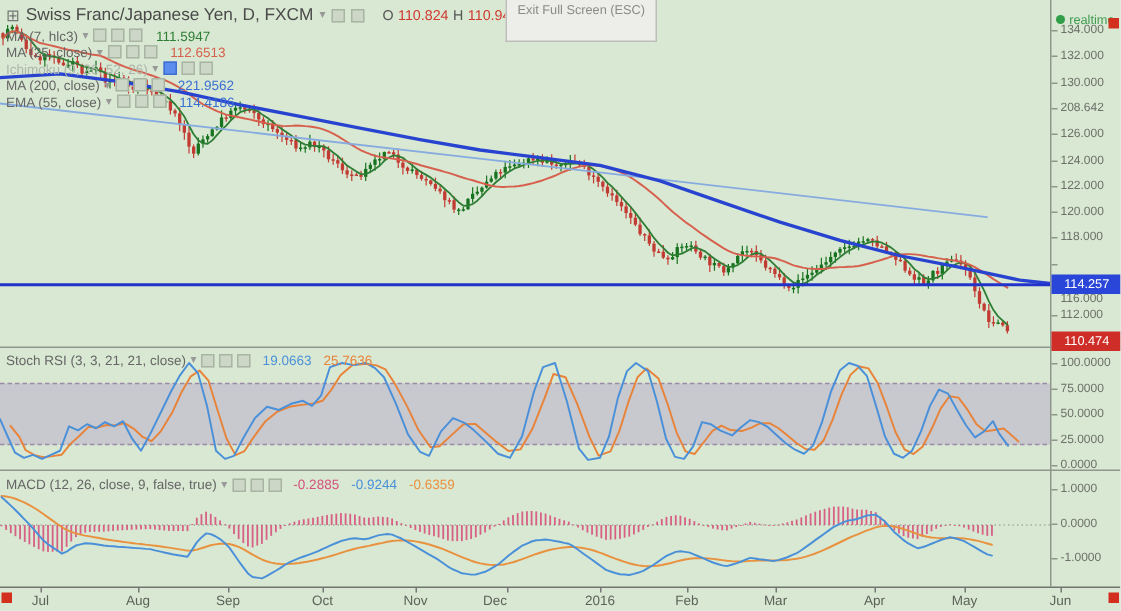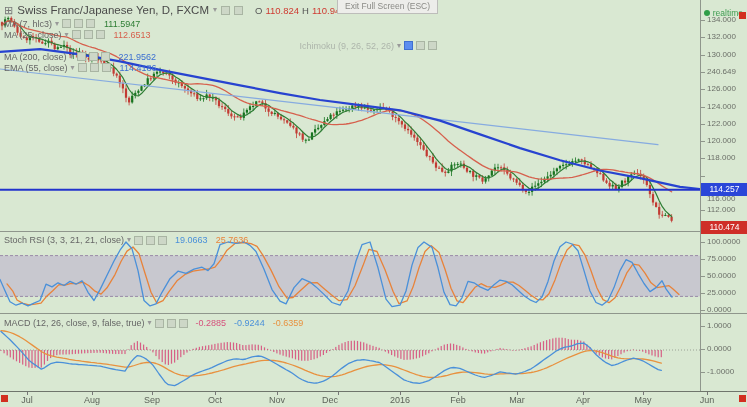--- a/index.html
+++ b/index.html
@@ -13,41 +13,41 @@
   #header{position:absolute;left:4px;top:2px;z-index:6;}
   .title-row{display:flex;align-items:center;gap:4px;height:16px;font-size:11.5px;color:#4a4a4a;white-space:nowrap;}
   .menu-ic{font-size:11px;color:#777;}
   .caret{color:#999;font-size:8px;line-height:8px;}
   .sqbtn{width:9px;height:9px;background:#cdd7c7;border:1px solid #a9b5a3;display:inline-block;box-sizing:border-box;}
   .sqbtn.blue{background:#5b8def;border-color:#3f6fd0;}
   .ohlc{font-size:9.5px;color:#555;margin-left:8px;display:flex;gap:3px;align-items:center;}
   .ohlc .num{color:#cf3a31;}
   .ind-row{display:flex;align-items:center;gap:3px;height:11px;font-size:9px;color:#666;white-space:nowrap;}
   .ind-row .val{margin-left:6px;}
-  .ind-row.muted{color:#adb5ab;justify-content:flex-end;}
+  .ind-row.muted{color:#adb5ab;}
   
   .sep{position:absolute;left:0;width:747px;height:1px;background:#8f968c;z-index:4;}
   .pane-label{position:absolute;left:4px;display:flex;align-items:center;gap:3px;font-size:9px;color:#666;z-index:6;white-space:nowrap;}
   .pane-label .val{margin-left:5px;}
   
   #price-axis{position:absolute;left:700px;top:0;width:47px;height:391px;border-left:1px solid #8f968c;z-index:5;}
   .ax-label{position:absolute;left:6px;font-size:8px;color:#6b6f68;}
   .ax-tick{position:absolute;left:0;width:4px;height:1px;background:#8f968c;}
   .badge{position:absolute;left:0;width:47px;height:13px;color:#fff;font-size:8.5px;line-height:13px;text-align:center;z-index:7;}
   #badge-line{background:#2a46d8;}
   #badge-last{background:#cf2e28;}
   #realtime{position:absolute;right:5px;top:8px;font-size:8.5px;color:#3d9b50;display:flex;align-items:center;gap:3px;z-index:7;}
   #realtime .dot{width:6px;height:6px;border-radius:50%;background:#2f9e47;display:inline-block;}
   
   #time-axis{position:absolute;left:0;top:391px;width:747px;height:16px;border-top:1px solid #6f756c;z-index:5;}
   .t-label{position:absolute;top:3px;width:30px;margin-left:-15px;text-align:center;font-size:9px;color:#5d635a;}
   .t-tick{position:absolute;top:0;width:1px;height:3px;background:#777;}
   
   #fs-tooltip{position:absolute;left:337px;top:0;z-index:9;background:#ededea;border:1px solid #bdbdba;border-top:none;
-              color:#8a8a86;font-size:8.5px;padding:1px 7px 2px;}
+              color:#8a8a86;font-size:8.5px;padding:1px 7px 16px;}
   .red-marker{position:absolute;width:7px;height:7px;background:#d22f1f;z-index:9;}
 </style>
 </head>
 <body>
 
 <div class="root">
 
   <svg id="main-svg" width="700" height="231" viewBox="0 0 700 231">
       <line x1="2" x2="2" y1="21.453579492429174" y2="30.1653393385375" stroke="#c23b33" stroke-width="0.8"></line>
       <rect x="0.8999999999999999" y="22.15" width="2.2" height="3.384636517586287" fill="#c23b33"></rect>
@@ -807,21 +807,21 @@
       <span>realtime</span>
     </div>
     <div id="axis-labels">
         <div class="ax-tick" style="top: 20px;"></div>
         <div class="ax-label" style="top: 15px;">134.000</div>
         <div class="ax-tick" style="top: 37px;"></div>
         <div class="ax-label" style="top: 32px;">132.000</div>
         <div class="ax-tick" style="top: 55px;"></div>
         <div class="ax-label" style="top: 50px;">130.000</div>
         <div class="ax-tick" style="top: 72px;"></div>
-        <div class="ax-label" style="top: 67px;">240.649</div>
+        <div class="ax-label" style="top: 67px;">208.642</div>
         <div class="ax-tick" style="top: 89px;"></div>
         <div class="ax-label" style="top: 84px;">126.000</div>
         <div class="ax-tick" style="top: 107px;"></div>
         <div class="ax-label" style="top: 102px;">124.000</div>
         <div class="ax-tick" style="top: 124px;"></div>
         <div class="ax-label" style="top: 119px;">122.000</div>
         <div class="ax-tick" style="top: 141px;"></div>
         <div class="ax-label" style="top: 136px;">120.000</div>
         <div class="ax-tick" style="top: 158px;"></div>
         <div class="ax-label" style="top: 153px;">118.000</div>

